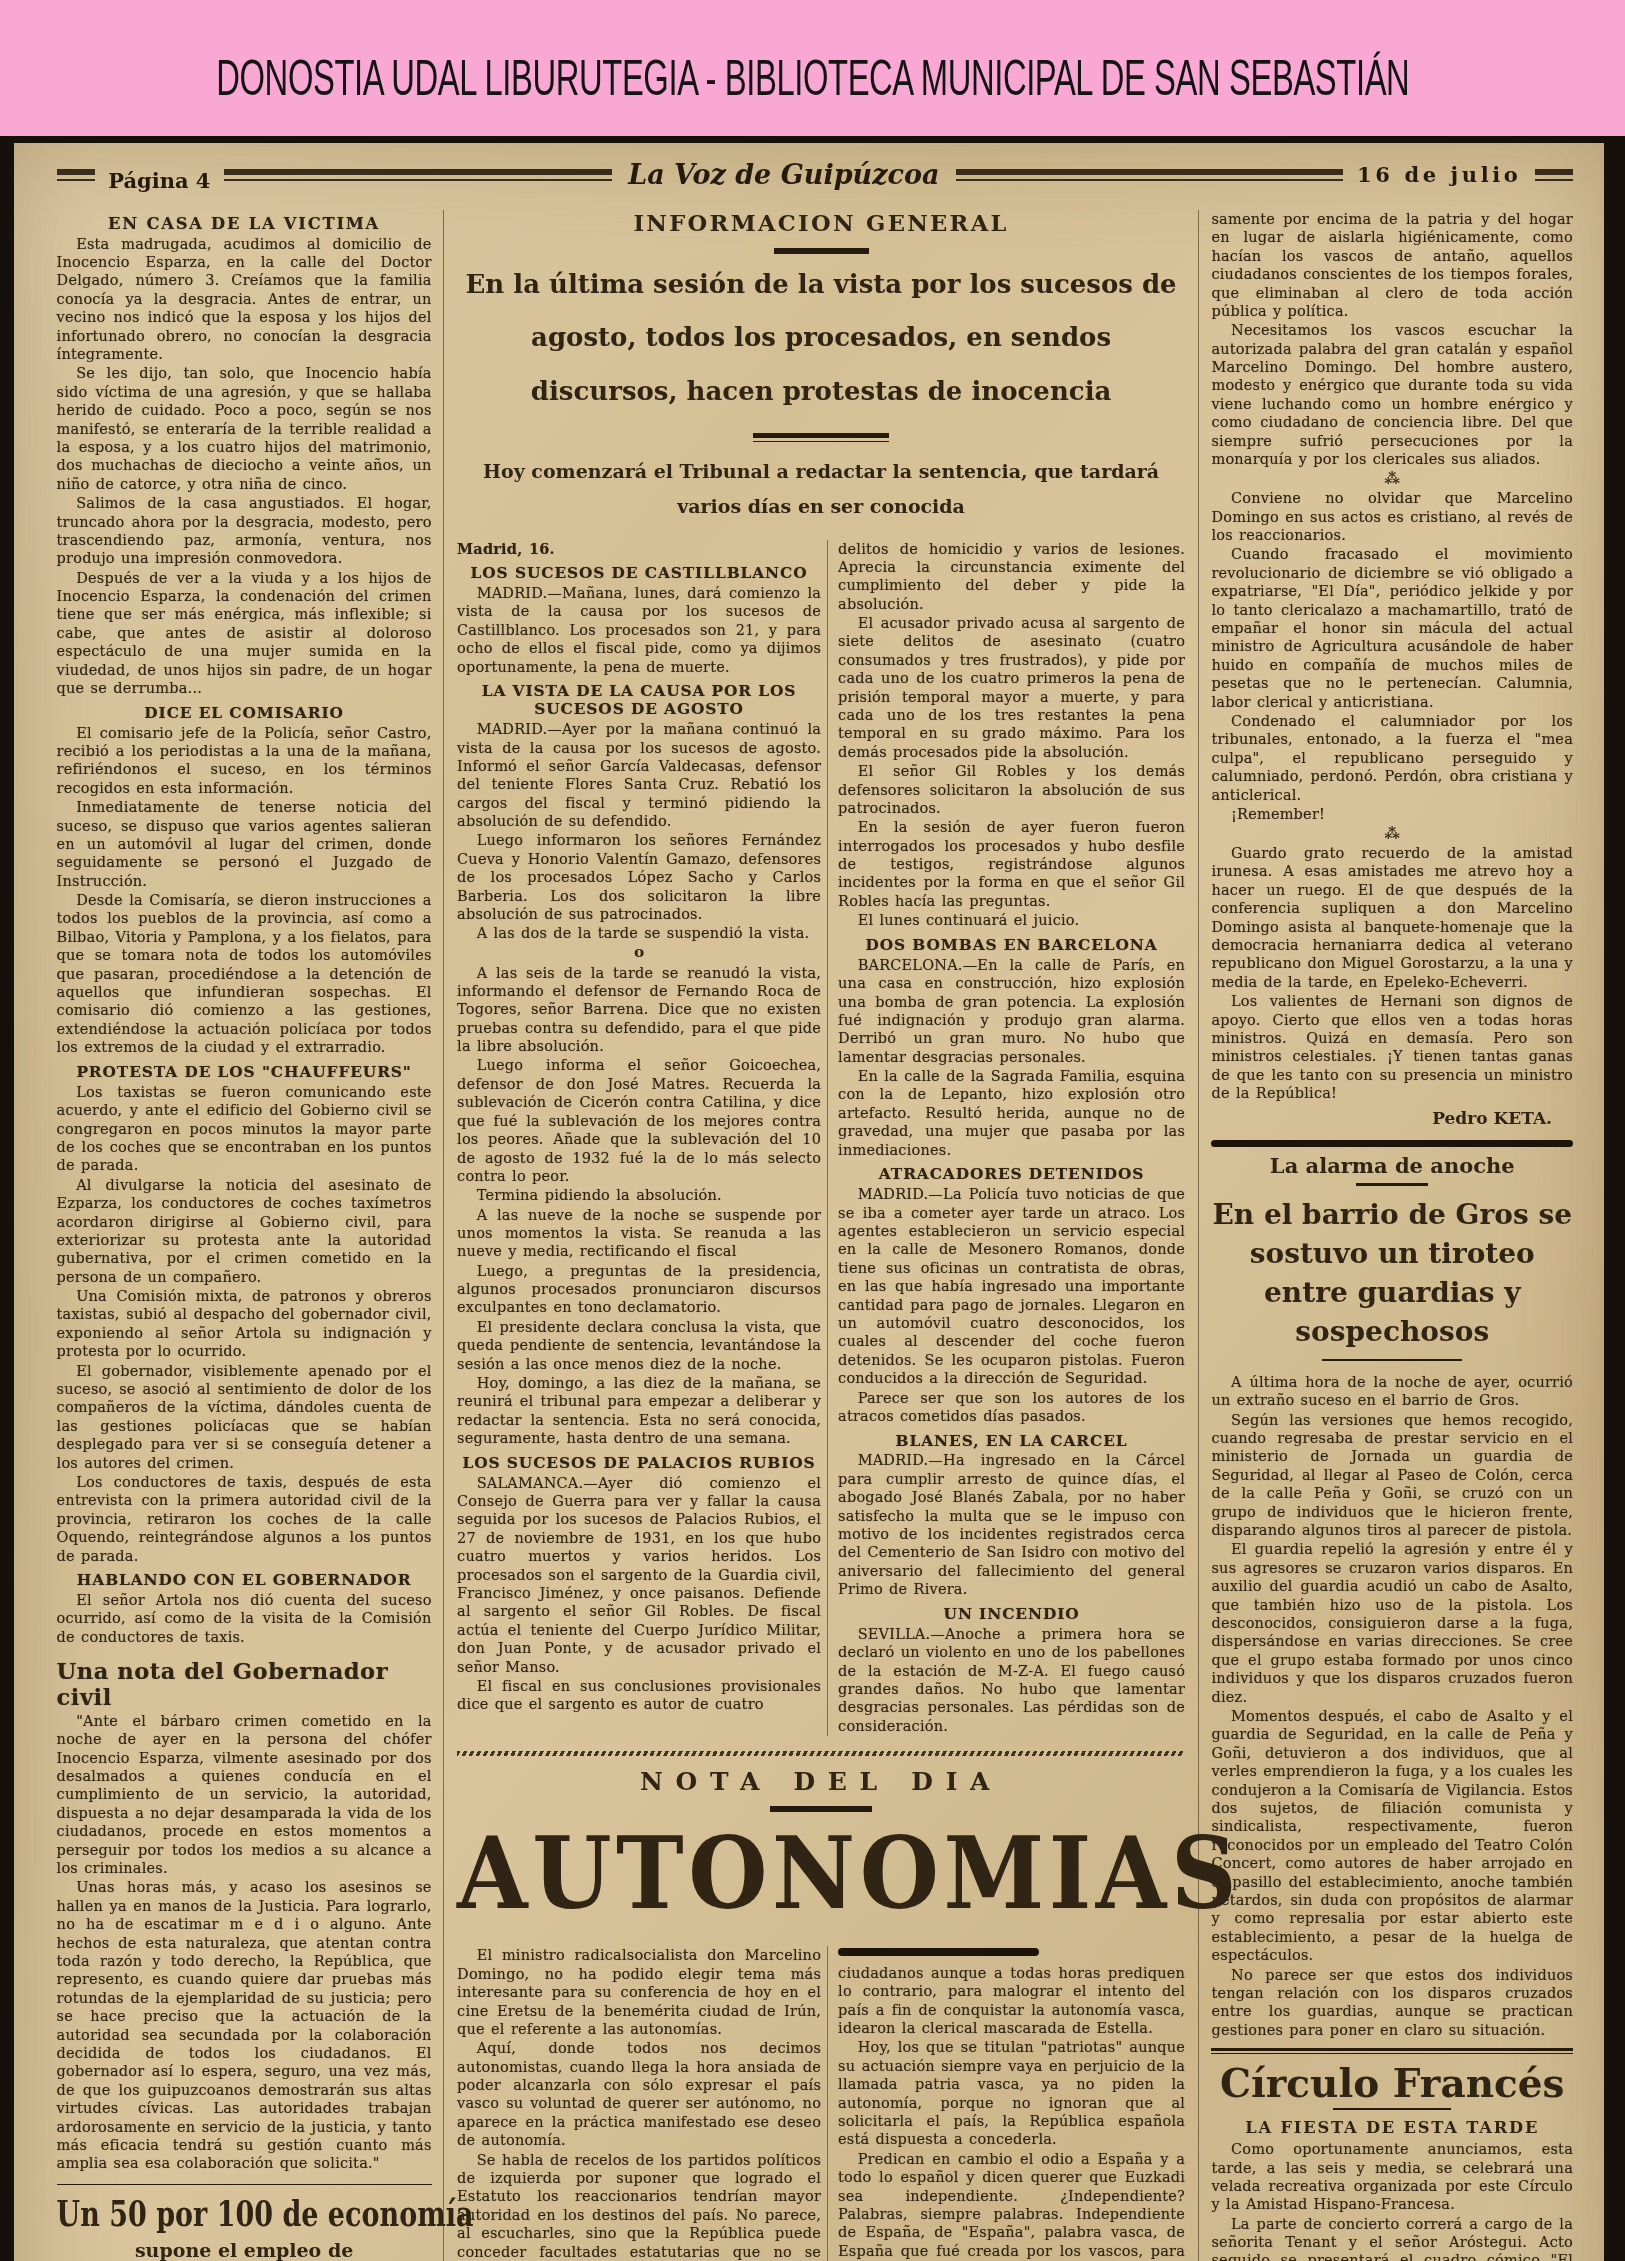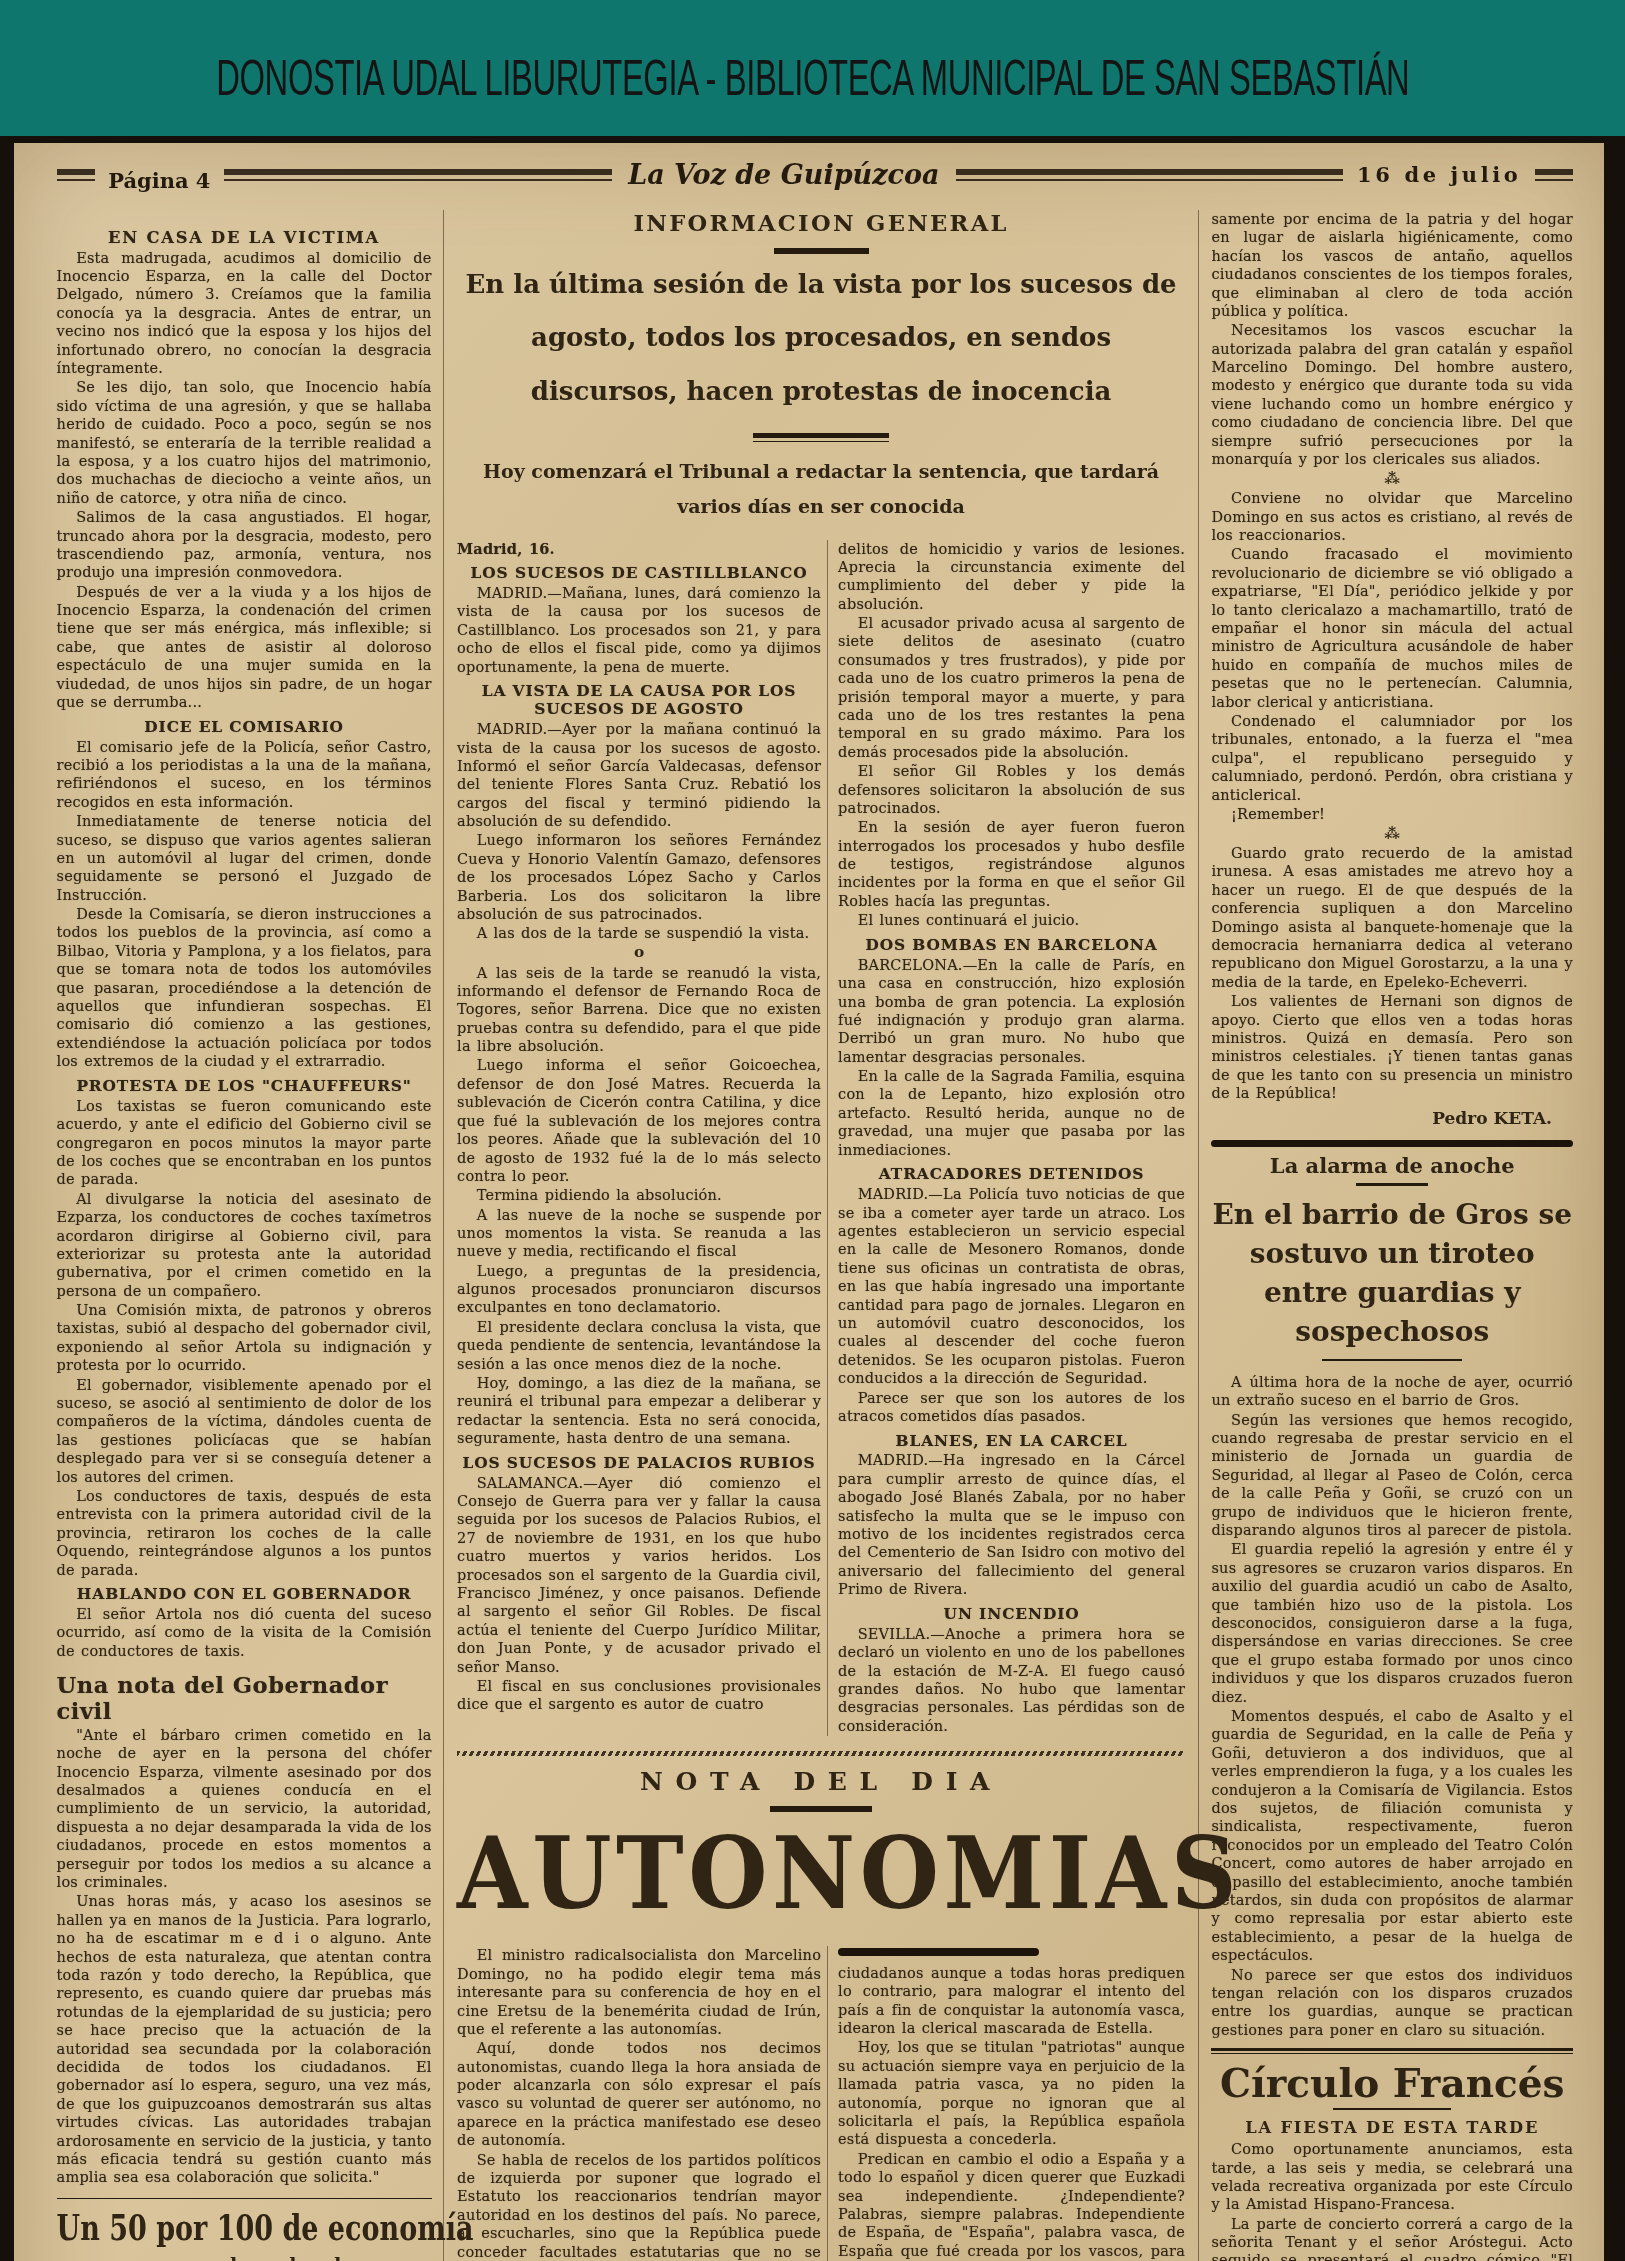--- a/index.html
+++ b/index.html
@@ -1,20 +1,20 @@
 <!DOCTYPE html>
 <html style="font-size:7.2px"><head>
 <meta charset="utf-8">
 <style>
   html,body{margin:0;padding:0;background:#0d0a06;}
   body{width:1625px;height:2478px;position:relative;overflow:hidden;
        font-family:"DejaVu Serif",serif;}
 
   
-  .banner{height:156px;background:#0f766e;display:flex;align-items:center;justify-content:center;}
+  .banner{height:156px;background:#f9a8d4;display:flex;align-items:center;justify-content:center;}
   .banner-text{font-family:"Liberation Sans",sans-serif;font-size:42px;color:#141414;
                white-space:nowrap;transform:scale(0.78,1.18);letter-spacing:-0.5px;}
 
   
   .scan{position:absolute;top:136px;left:0;right:0;bottom:0;background:#16100a;}
   .paper{position:absolute;top:7.2px;left:13.6px;right:21px;bottom:38px;
          background:linear-gradient(128deg,#dcc9a3 0%,#d5c096 28%,#d9c49c 52%,#cdb68a 78%,#d6c199 100%);
          box-shadow:inset 0 0 99px rgba(92,62,22,.28);
          color:#302515;overflow:hidden;padding:9px 31px 0 43px;}
   .paper p{font-size:14.5px;line-height:1.27;text-align:justify;text-indent:1.35em;
@@ -31,21 +31,21 @@
   .mh-date{font-size:21px;font-weight:bold;white-space:nowrap;letter-spacing:3.6px;}
 
   
   .content{display:flex;margin-top:12.7px;align-items:stretch;}
   .col1{width:375px;padding-right:11.8px;border-right:0.9px solid rgba(56,38,18,.55);}
   .middle{width:728px;padding:0 12.7px;}
   .col4{flex:1;padding-left:12.7px;border-left:0.9px solid rgba(56,38,18,.55);}
 
   h3.sub{font-size:15.4px;font-weight:bold;text-align:center;letter-spacing:0.9px;
          margin:6.3px 0 1.8px;text-shadow:0 0 0.9px rgba(52,40,23,.5);}
-  h3.lead{margin-top:18px;letter-spacing:1.8px;font-size:16.3px;}
+  h3.lead{margin-top:4px;letter-spacing:1.8px;font-size:16.3px;}
 
   
   .section-title{text-align:center;font-size:22.6px;font-weight:bold;letter-spacing:2.3px;margin:0;}
   .thickbar{width:95px;height:5.9px;background:#241a0e;margin:11.8px auto 4.5px;}
   .headline{font-size:26px;font-weight:bold;text-align:center;line-height:2.05;margin:4.5px 4.5px 0;}
   .dblbar{width:136px;border-top:5px solid #241a0e;border-bottom:1.8px solid #241a0e;height:2.7px;margin:15.4px auto 11.8px;}
   .deck{font-size:19px;font-weight:bold;text-align:center;line-height:1.85;margin:2.7px 18px 15.4px;}
   .dateline{text-align:right;font-weight:bold;padding-right:41px;}
   .twocol{display:flex;}
   .twocol .ca{width:50%;padding-right:6px;border-right:0.9px solid rgba(56,38,18,.55);}

